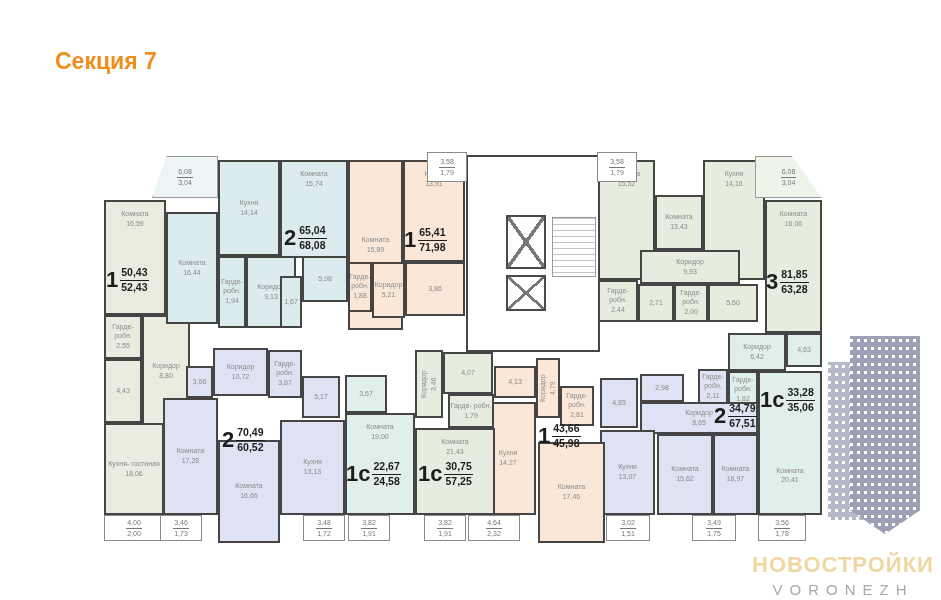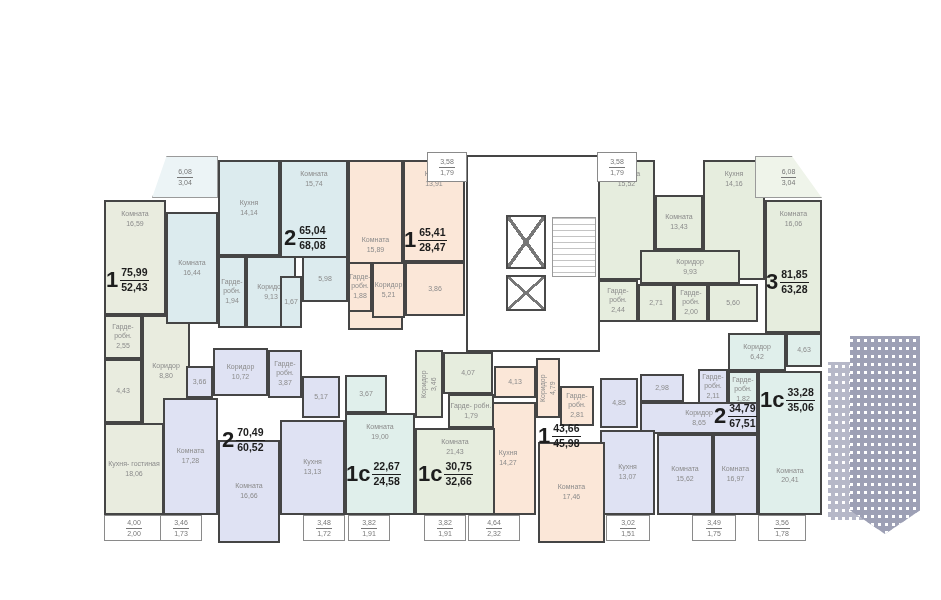--- a/index.html
+++ b/index.html
@@ -59,20 +59,21 @@
   .logo{position:absolute;left:748px;top:552px;width:190px;text-align:center;z-index:9;}
   .brand{font-size:22px;font-weight:bold;color:var(--logo_gold);letter-spacing:1px;}
   .city{font-size:15px;color:var(--logo_gray);letter-spacing:7px;margin-top:3px;}
 </style>
 </head>
 <body>
 
 <div class="page">
 
   <header>
+    <div class="t2">Секция 7</div>
   </header>
 
   <div class="plan">
     <div class="core">
       <div class="elev e1"></div>
       <div class="elev e2"></div>
       <div class="stairs"></div>
     </div>
 
   <div class="room f-sage va-t" style="left: 104px; top: 200px; width: 62px; height: 115px;">
@@ -465,36 +466,36 @@
       </div>
       <div class="bal f-balcony" style="left: 758px; top: 515px; width: 48px; height: 26px;">
         <span class="stk">
           <span class="t">3,56</span>
           <span class="b">1,78</span>
         </span>
       </div>
       <div class="apt" style="left: 106px; top: 266px;">
         <span class="num">1</span>
         <span class="stk">
-          <span class="t">75,99</span>
+          <span class="t">50,43</span>
           <span class="b">52,43</span>
         </span>
       </div>
       <div class="apt" style="left: 284px; top: 224px;">
         <span class="num">2</span>
         <span class="stk">
           <span class="t">65,04</span>
           <span class="b">68,08</span>
         </span>
       </div>
       <div class="apt" style="left: 404px; top: 226px;">
         <span class="num">1</span>
         <span class="stk">
           <span class="t">65,41</span>
-          <span class="b">28,47</span>
+          <span class="b">71,98</span>
         </span>
       </div>
       <div class="apt" style="left: 766px; top: 268px;">
         <span class="num">3</span>
         <span class="stk">
           <span class="t">81,85</span>
           <span class="b">63,28</span>
         </span>
       </div>
       <div class="apt" style="left: 760px; top: 386px;">
@@ -515,21 +516,21 @@
         <span class="num">1</span>
         <span class="stk">
           <span class="t">43,66</span>
           <span class="b">45,98</span>
         </span>
       </div>
       <div class="apt" style="left: 418px; top: 460px;">
         <span class="num">1с</span>
         <span class="stk">
           <span class="t">30,75</span>
-          <span class="b">32,66</span>
+          <span class="b">57,25</span>
         </span>
       </div>
       <div class="apt" style="left: 346px; top: 460px;">
         <span class="num">1с</span>
         <span class="stk">
           <span class="t">22,67</span>
           <span class="b">24,58</span>
         </span>
       </div>
       <div class="apt" style="left: 222px; top: 426px;">
@@ -539,14 +540,18 @@
           <span class="b">60,52</span>
         </span>
       </div>
     </div>
 
   <div class="wm">
     <div class="tw2"></div>
     <div class="tw1"></div>
   </div>
 
+  <div class="logo">
+    <div class="brand">НОВОСТРОЙКИ</div>
+    <div class="city">VORONEZH</div>
+  </div>
 
 </div>
 
 </body></html>

